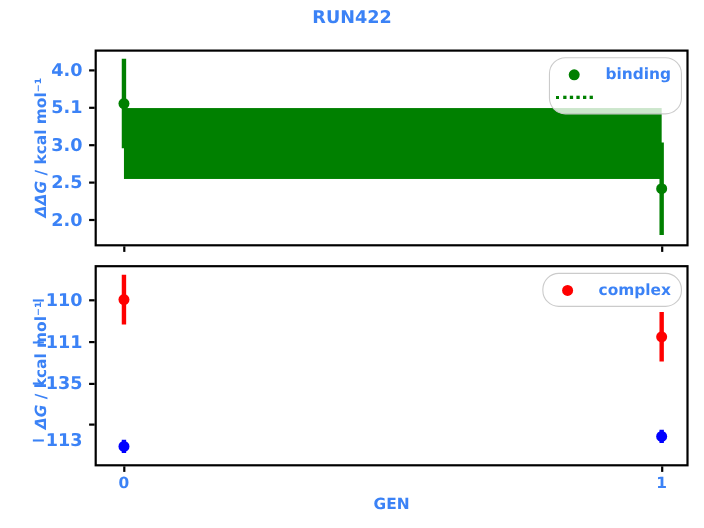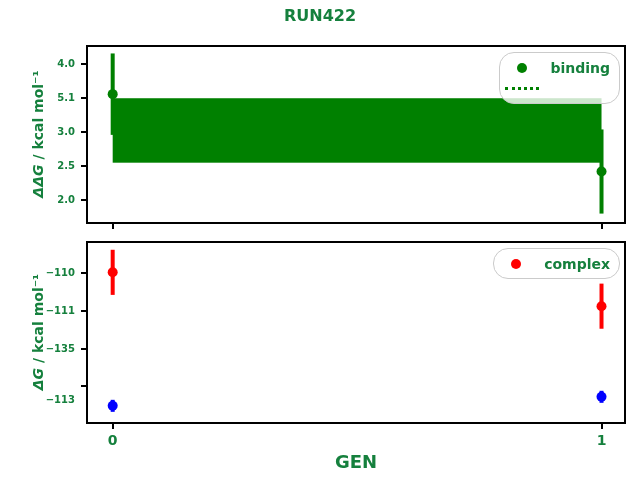--- a/index.html
+++ b/index.html
@@ -1,39 +1,39 @@
 <!DOCTYPE html>
 <html><head>
 <meta charset="utf-8">
 <style>
   html,body { margin:0; padding:0; background:#fff; }
   .figure {
     position:relative; width:640px; height:480px; background:#ffffff;
-    font-family:"DejaVu Sans", sans-serif; font-weight:bold; color:#15803d;
+    font-family:"DejaVu Sans", sans-serif; font-weight:bold; color:#3b82f6;
     overflow:hidden;
   }
   .fig-title {
     position:absolute; left:0; top:6px; width:640px; text-align:center;
     font-size:16px; font-weight:bold;
   }
   .ylabel {
     position:absolute; white-space:nowrap; font-size:14px;
     transform:translate(-50%,-50%) rotate(-90deg);
   }
   .ylabel .math { font-style:italic; }
   .xlabel {
-    position:absolute; font-size:18px; text-align:center;
+    position:absolute; font-size:14px; text-align:center;
     transform:translateX(-50%); white-space:nowrap;
   }
   .plot-frame { position:absolute; border:2px solid #000; box-sizing:content-box; }
   .chart-svg { position:absolute; overflow:hidden; }
   .ytick-mark { position:absolute; height:2px; width:5px; background:#000; }
   .xtick-mark { position:absolute; width:2px; height:5px; background:#000; }
   .ytick-label {
-    position:absolute; width:50px; text-align:right; font-size:10px; line-height:18px;
+    position:absolute; width:50px; text-align:right; font-size:16px; line-height:18px;
   }
   .xtick-label {
     position:absolute; width:30px; text-align:center; font-size:14px; line-height:18px;
     transform:translateX(-50%);
   }
   .legend {
     position:absolute; background:rgba(255,255,255,0.8);
     border:1px solid #cbcbcb; border-radius:15px;
     padding:5px 9px 5px 5px; display:flex; flex-direction:column; gap:2px;
   }

